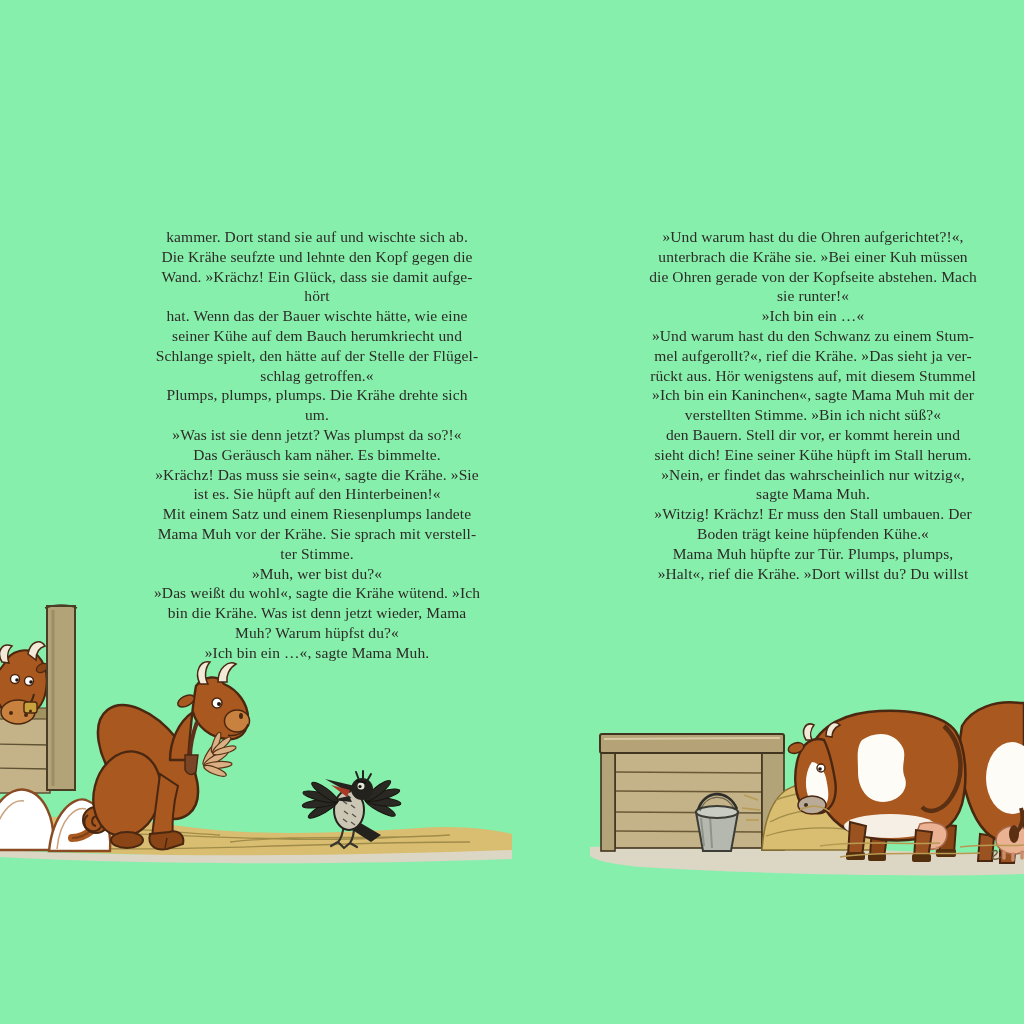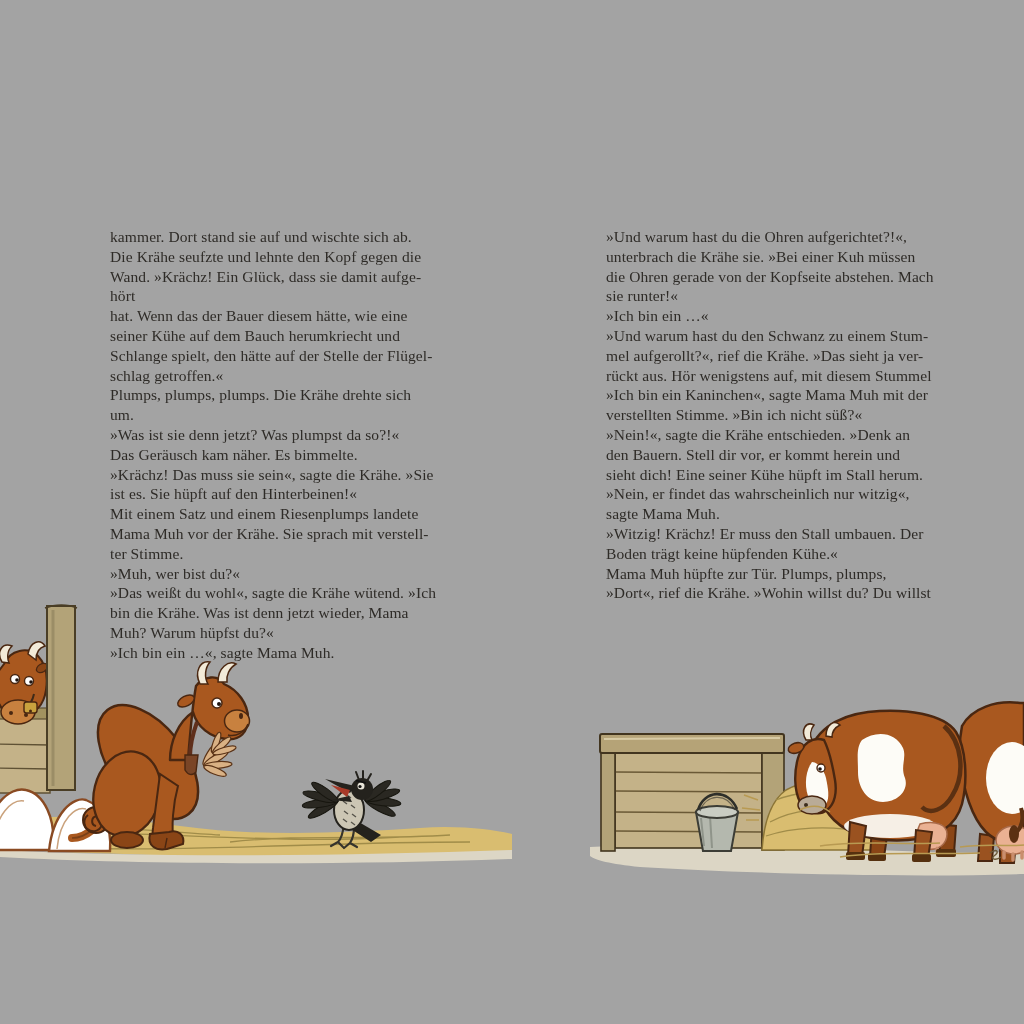--- a/index.html
+++ b/index.html
@@ -2,21 +2,21 @@
 <html style="--text-ink: #2e2b27; --cow-brown: #a9581f; --cow-brown-dark: #8a4516; --outline-ink: #4a2711; --muzzle-tan: #c8813f; --horn-cream: #f2ead8; --hay-gold: #d9bd70; --hay-stroke: #a08c49; --wood-tan: #c4b288; --wood-dark: #42351f; --post-tan: #b3a378; --crow-black: #24221d; --crow-belly: #ccc6b4; --beak-red: #a83a28; --bucket-gray: #b4b8ae; --udder-pink: #eab193; --ground-gray: #dcd6c5; --patch-white: #fdfcf7;"><head>
 <meta charset="utf-8">
 <style>
   html,body{margin:0;padding:0;}
   body{
     width:1024px;height:1024px;
     background:#fdfdfb;
     font-family:"Liberation Serif","DejaVu Serif",serif;
     overflow:hidden;
   }
-  .spread{position:relative;width:1024px;height:1024px;background:#a3a3a3;}
+  .spread{position:relative;width:1024px;height:1024px;background:#86efac;text-align:center;}
   .text-col{
     position:absolute;top:227px;width:414px;
     font-size:15.5px;line-height:19.8px;
     color:var(--text-ink,#2e2b27);
     letter-spacing:.1px;
     white-space:nowrap;
   }
   .text-col.left{left:110px;}
   .text-col.right{left:606px;}
   .text-line{height:19.8px;}
@@ -25,21 +25,21 @@
 </head>
 <body>
 
 <div class="spread">
 
   <div class="text-col left">
       <div class="text-line">kammer. Dort stand sie auf und wischte sich ab.</div>
       <div class="text-line">Die Krähe seufzte und lehnte den Kopf gegen die</div>
       <div class="text-line">Wand. »Krächz! Ein Glück, dass sie damit aufge-</div>
       <div class="text-line">hört</div>
-      <div class="text-line">hat. Wenn das der Bauer diesem hätte, wie eine</div>
+      <div class="text-line">hat. Wenn das der Bauer wischte hätte, wie eine</div>
       <div class="text-line">seiner Kühe auf dem Bauch herumkriecht und</div>
       <div class="text-line">Schlange spielt, den hätte auf der Stelle der Flügel-</div>
       <div class="text-line">schlag getroffen.«</div>
       <div class="text-line">Plumps, plumps, plumps. Die Krähe drehte sich</div>
       <div class="text-line">um.</div>
       <div class="text-line">»Was ist sie denn jetzt? Was plumpst da so?!«</div>
       <div class="text-line">Das Geräusch kam näher. Es bimmelte.</div>
       <div class="text-line">»Krächz! Das muss sie sein«, sagte die Krähe. »Sie</div>
       <div class="text-line">ist es. Sie hüpft auf den Hinterbeinen!«</div>
       <div class="text-line">Mit einem Satz und einem Riesenplumps landete</div>
@@ -55,29 +55,28 @@
       <div class="text-line">»Und warum hast du die Ohren aufgerichtet?!«,</div>
       <div class="text-line">unterbrach die Krähe sie. »Bei einer Kuh müssen</div>
       <div class="text-line">die Ohren gerade von der Kopfseite abstehen. Mach</div>
       <div class="text-line">sie runter!«</div>
       <div class="text-line">»Ich bin ein …«</div>
       <div class="text-line">»Und warum hast du den Schwanz zu einem Stum-</div>
       <div class="text-line">mel aufgerollt?«, rief die Krähe. »Das sieht ja ver-</div>
       <div class="text-line">rückt aus. Hör wenigstens auf, mit diesem Stummel</div>
       <div class="text-line">»Ich bin ein Kaninchen«, sagte Mama Muh mit der</div>
       <div class="text-line">verstellten Stimme. »Bin ich nicht süß?«</div>
-      <div class="text-line">»Nein!«, sagte die Krähe entschieden. »Denk an</div>
       <div class="text-line">den Bauern. Stell dir vor, er kommt herein und</div>
       <div class="text-line">sieht dich! Eine seiner Kühe hüpft im Stall herum.</div>
       <div class="text-line">»Nein, er findet das wahrscheinlich nur witzig«,</div>
       <div class="text-line">sagte Mama Muh.</div>
       <div class="text-line">»Witzig! Krächz! Er muss den Stall umbauen. Der</div>
       <div class="text-line">Boden trägt keine hüpfenden Kühe.«</div>
       <div class="text-line">Mama Muh hüpfte zur Tür. Plumps, plumps,</div>
-      <div class="text-line">»Dort«, rief die Krähe. »Wohin willst du? Du willst</div>
+      <div class="text-line">»Halt«, rief die Krähe. »Dort willst du? Du willst</div>
     </div>
 
   <svg class="art" viewBox="0 590 1024 300" xmlns="http://www.w3.org/2000/svg">
 
     <g>
 
       <g>
         <rect x="-4" y="692" width="20" height="44" rx="8" fill="var(--cow-brown,#a9581f)" stroke="var(--outline-ink,#4a2711)" stroke-width="2"></rect>
         <rect x="-4" y="713" width="54" height="80" fill="var(--wood-tan,#c4b288)" stroke="#5f5134" stroke-width="1.5"></rect>
         <rect x="-4" y="708" width="54" height="11" fill="#a2925f" stroke="#5f5134" stroke-width="1.2"></rect>

